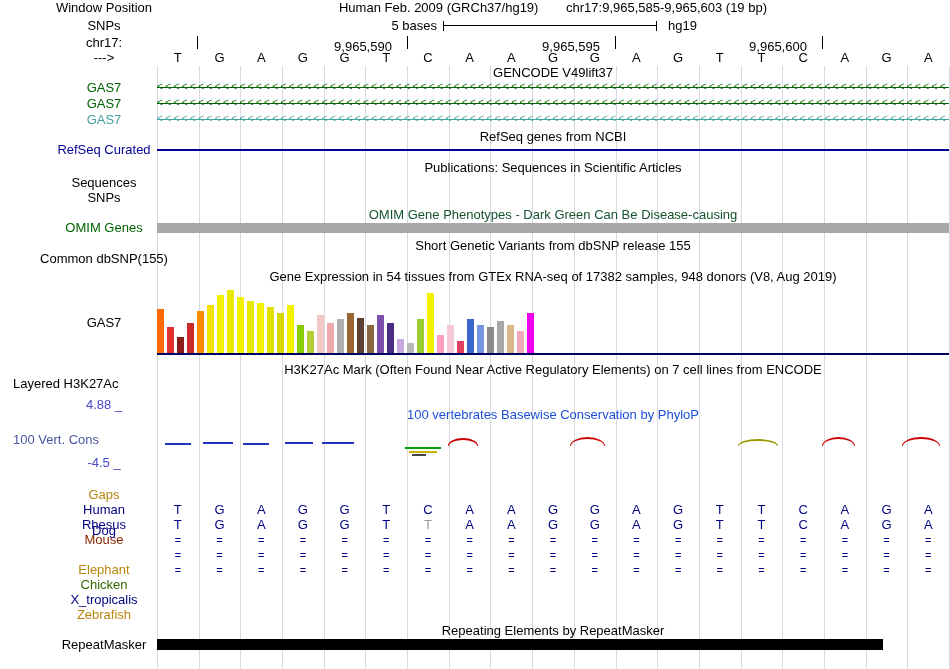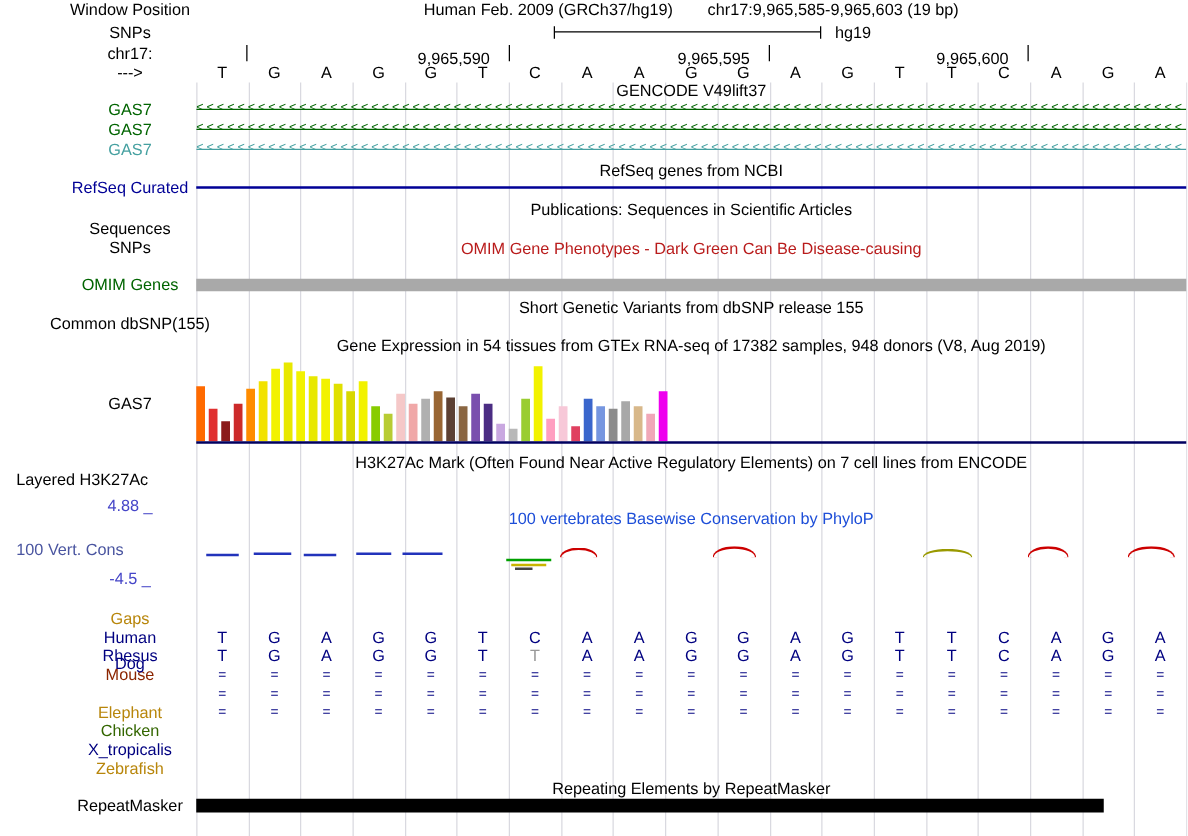--- a/index.html
+++ b/index.html
@@ -72,20 +72,21 @@
       <div class="gridline" style="left: 792px;"></div>
     </div>
 
   <div class="center-title" style="top:1px">
     <span>Human Feb. 2009 (GRCh37/hg19)</span>
     <span style="margin-left:24px">chr17:9,965,585-9,965,603 (19 bp)</span>
   </div>
   <div class="side-label" style="top:1px">Window Position</div>
 
   <div class="side-label" style="top:19px">SNPs</div>
+  <div id="scale-text">5 bases</div>
   <div id="scale-bar"></div>
   <div id="scale-asm">hg19</div>
 
   <div class="side-label" style="top:36px">chr17:</div>
   <div id="coord-ticks">
       <div class="coord-tick" style="left: 40px;"></div>
       <div class="coord-tick" style="left: 250px;"></div>
       <div class="coord-label" style="left: 165px;">9,965,590</div>
       <div class="coord-tick" style="left: 458px;"></div>
       <div class="coord-label" style="left: 373px;">9,965,595</div>
@@ -127,21 +128,21 @@
     </div>
 
   <div class="center-title" style="top:130px">RefSeq genes from NCBI</div>
   <div class="side-label" style="top:143px;color:#000096">RefSeq Curated</div>
   <div id="refseq-line"></div>
 
   <div class="center-title" style="top:161px">Publications: Sequences in Scientific Articles</div>
   <div class="side-label" style="top:176px">Sequences</div>
   <div class="side-label" style="top:191px">SNPs</div>
 
-  <div class="center-title" style="top:192px;color:#b91c1c">OMIM Gene Phenotypes - Dark Green Can Be Disease-causing</div>
+  <div class="center-title" style="top:208px;color:#14532d">OMIM Gene Phenotypes - Dark Green Can Be Disease-causing</div>
   <div class="side-label" style="top:221px;color:#006400">OMIM Genes</div>
   <div id="omim-bar"></div>
 
   <div class="center-title" style="top:239px">Short Genetic Variants from dbSNP release 155</div>
   <div class="side-label" style="top:252px">Common dbSNP(155)</div>
 
   <div class="center-title" style="top:270px">Gene Expression in 54 tissues from GTEx RNA-seq of 17382 samples, 948 donors (V8, Aug 2019)</div>
   <div class="side-label" style="top:316px">GAS7</div>
   <div id="gtex-bars">
       <div class="gtex-bar" style="left: 0px; height: 44px; background: rgb(255, 106, 0);"></div>

